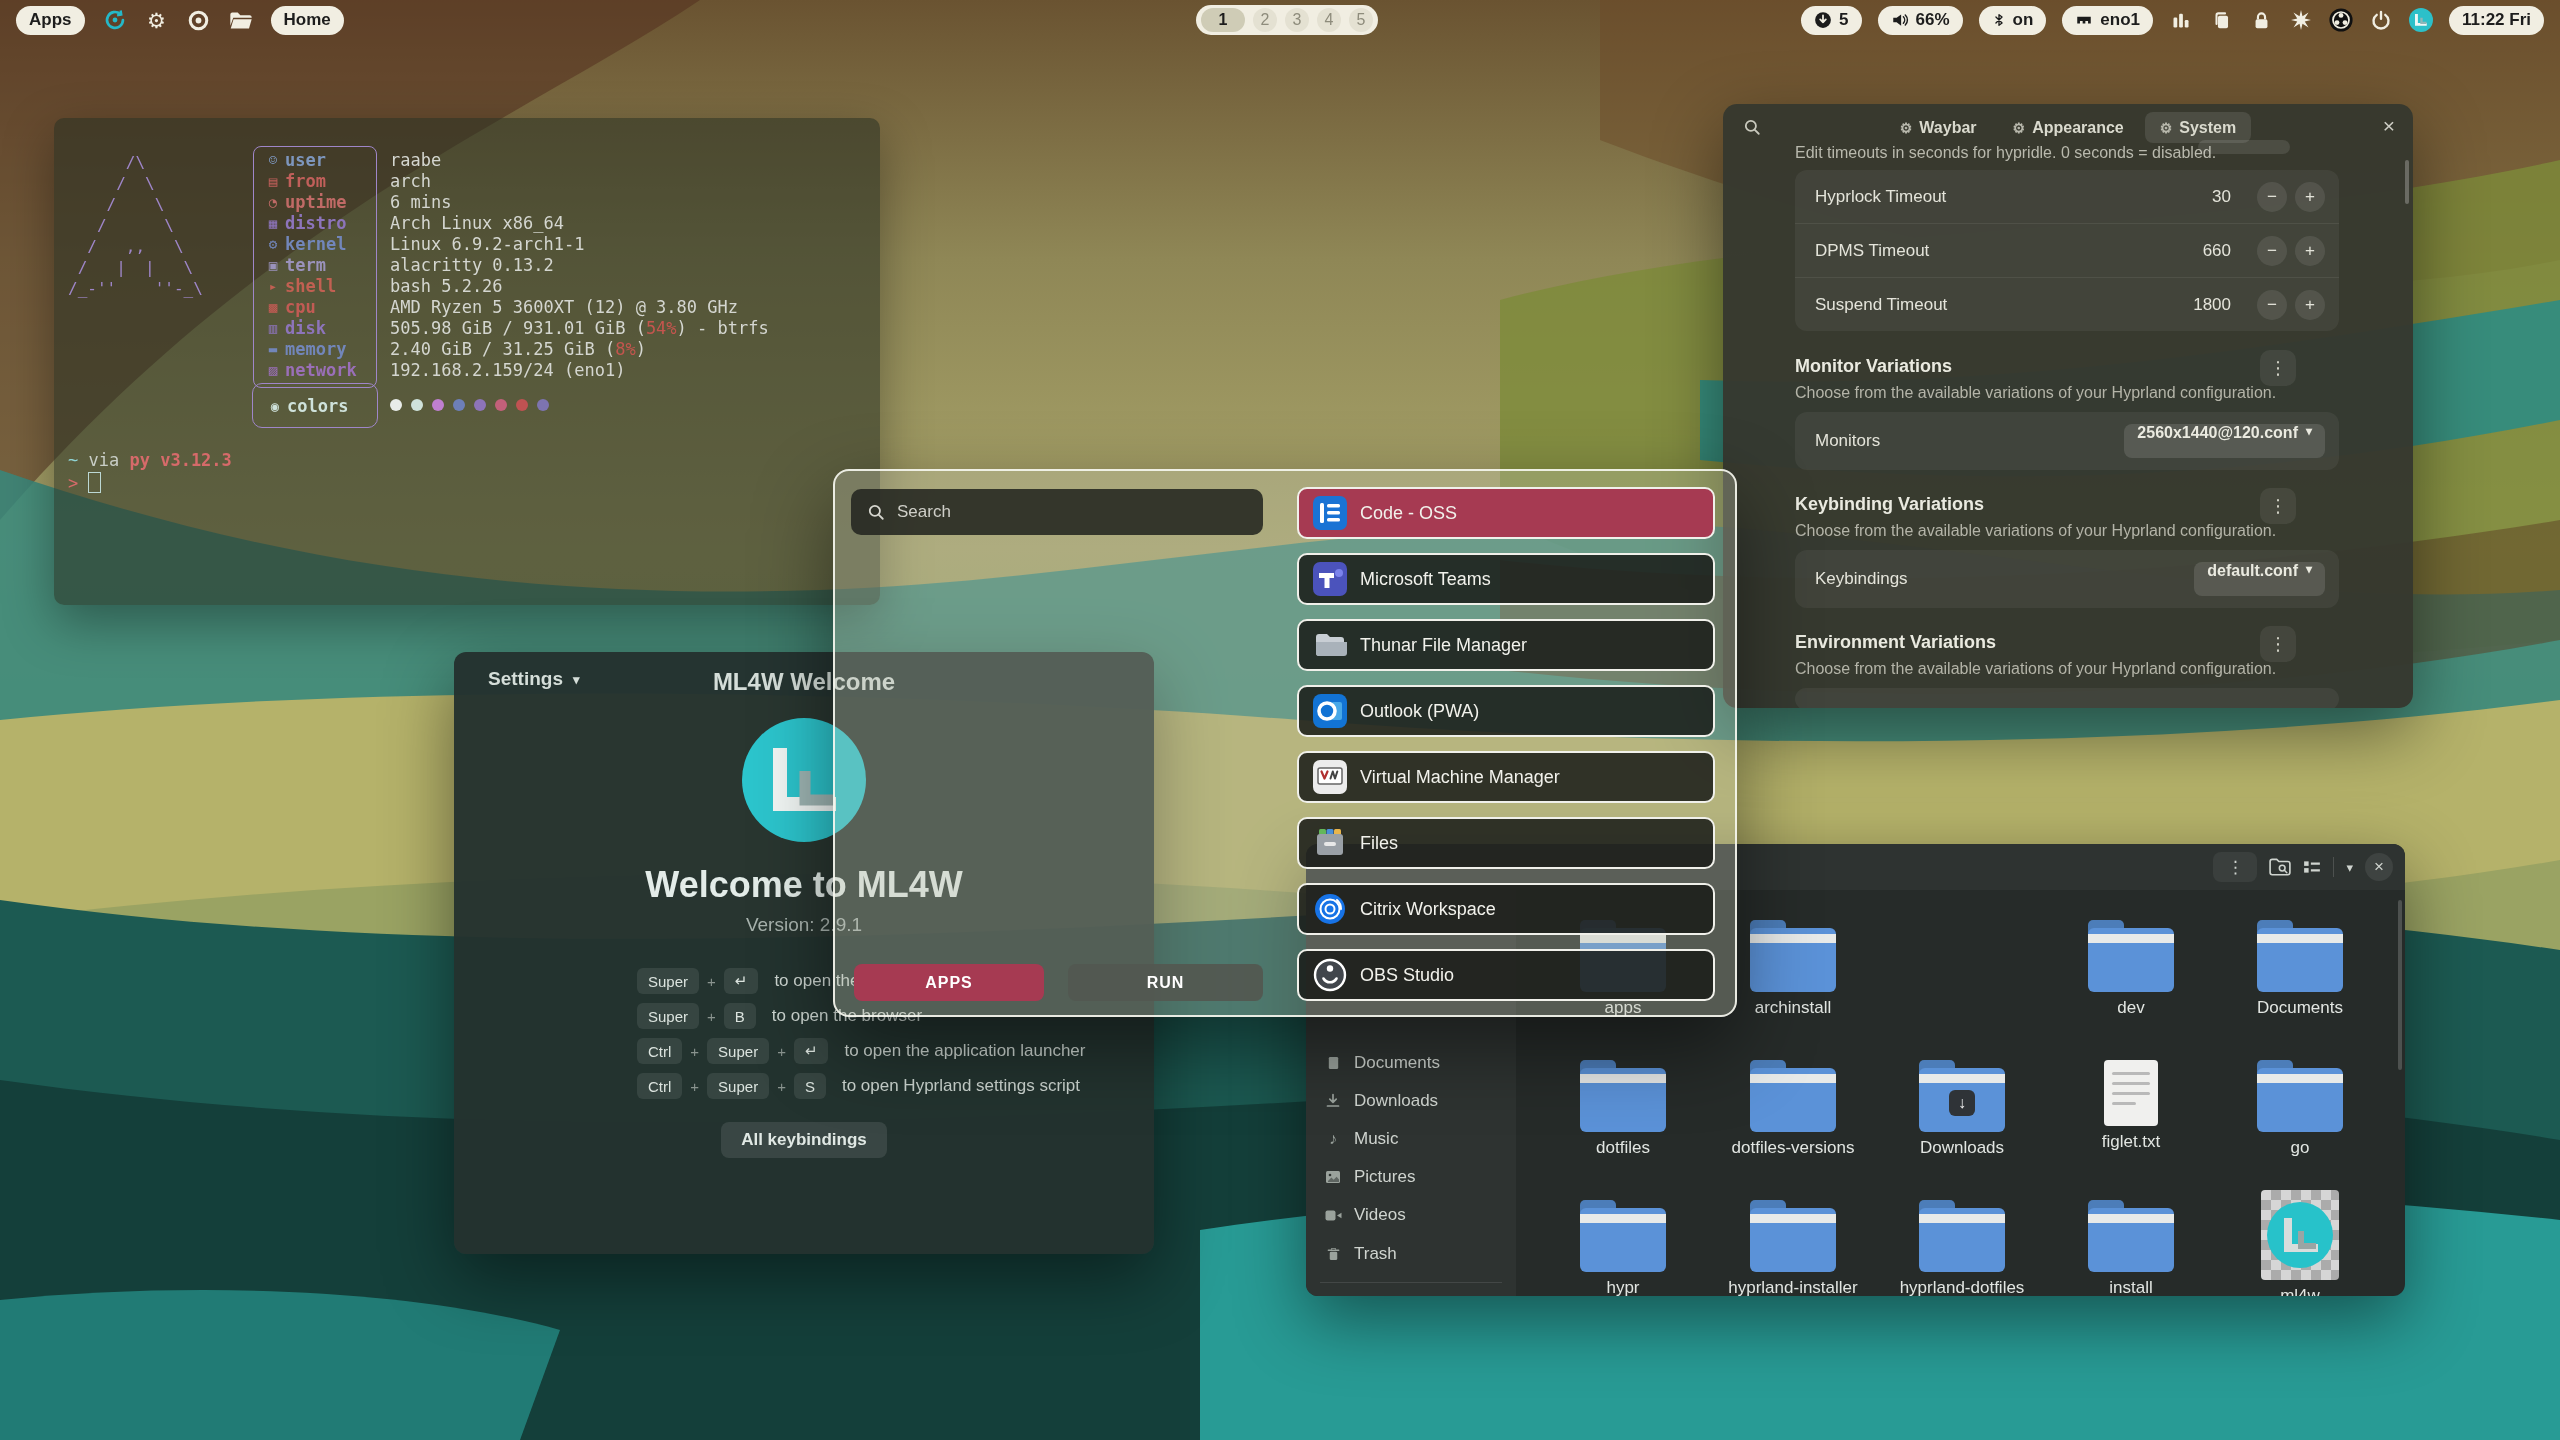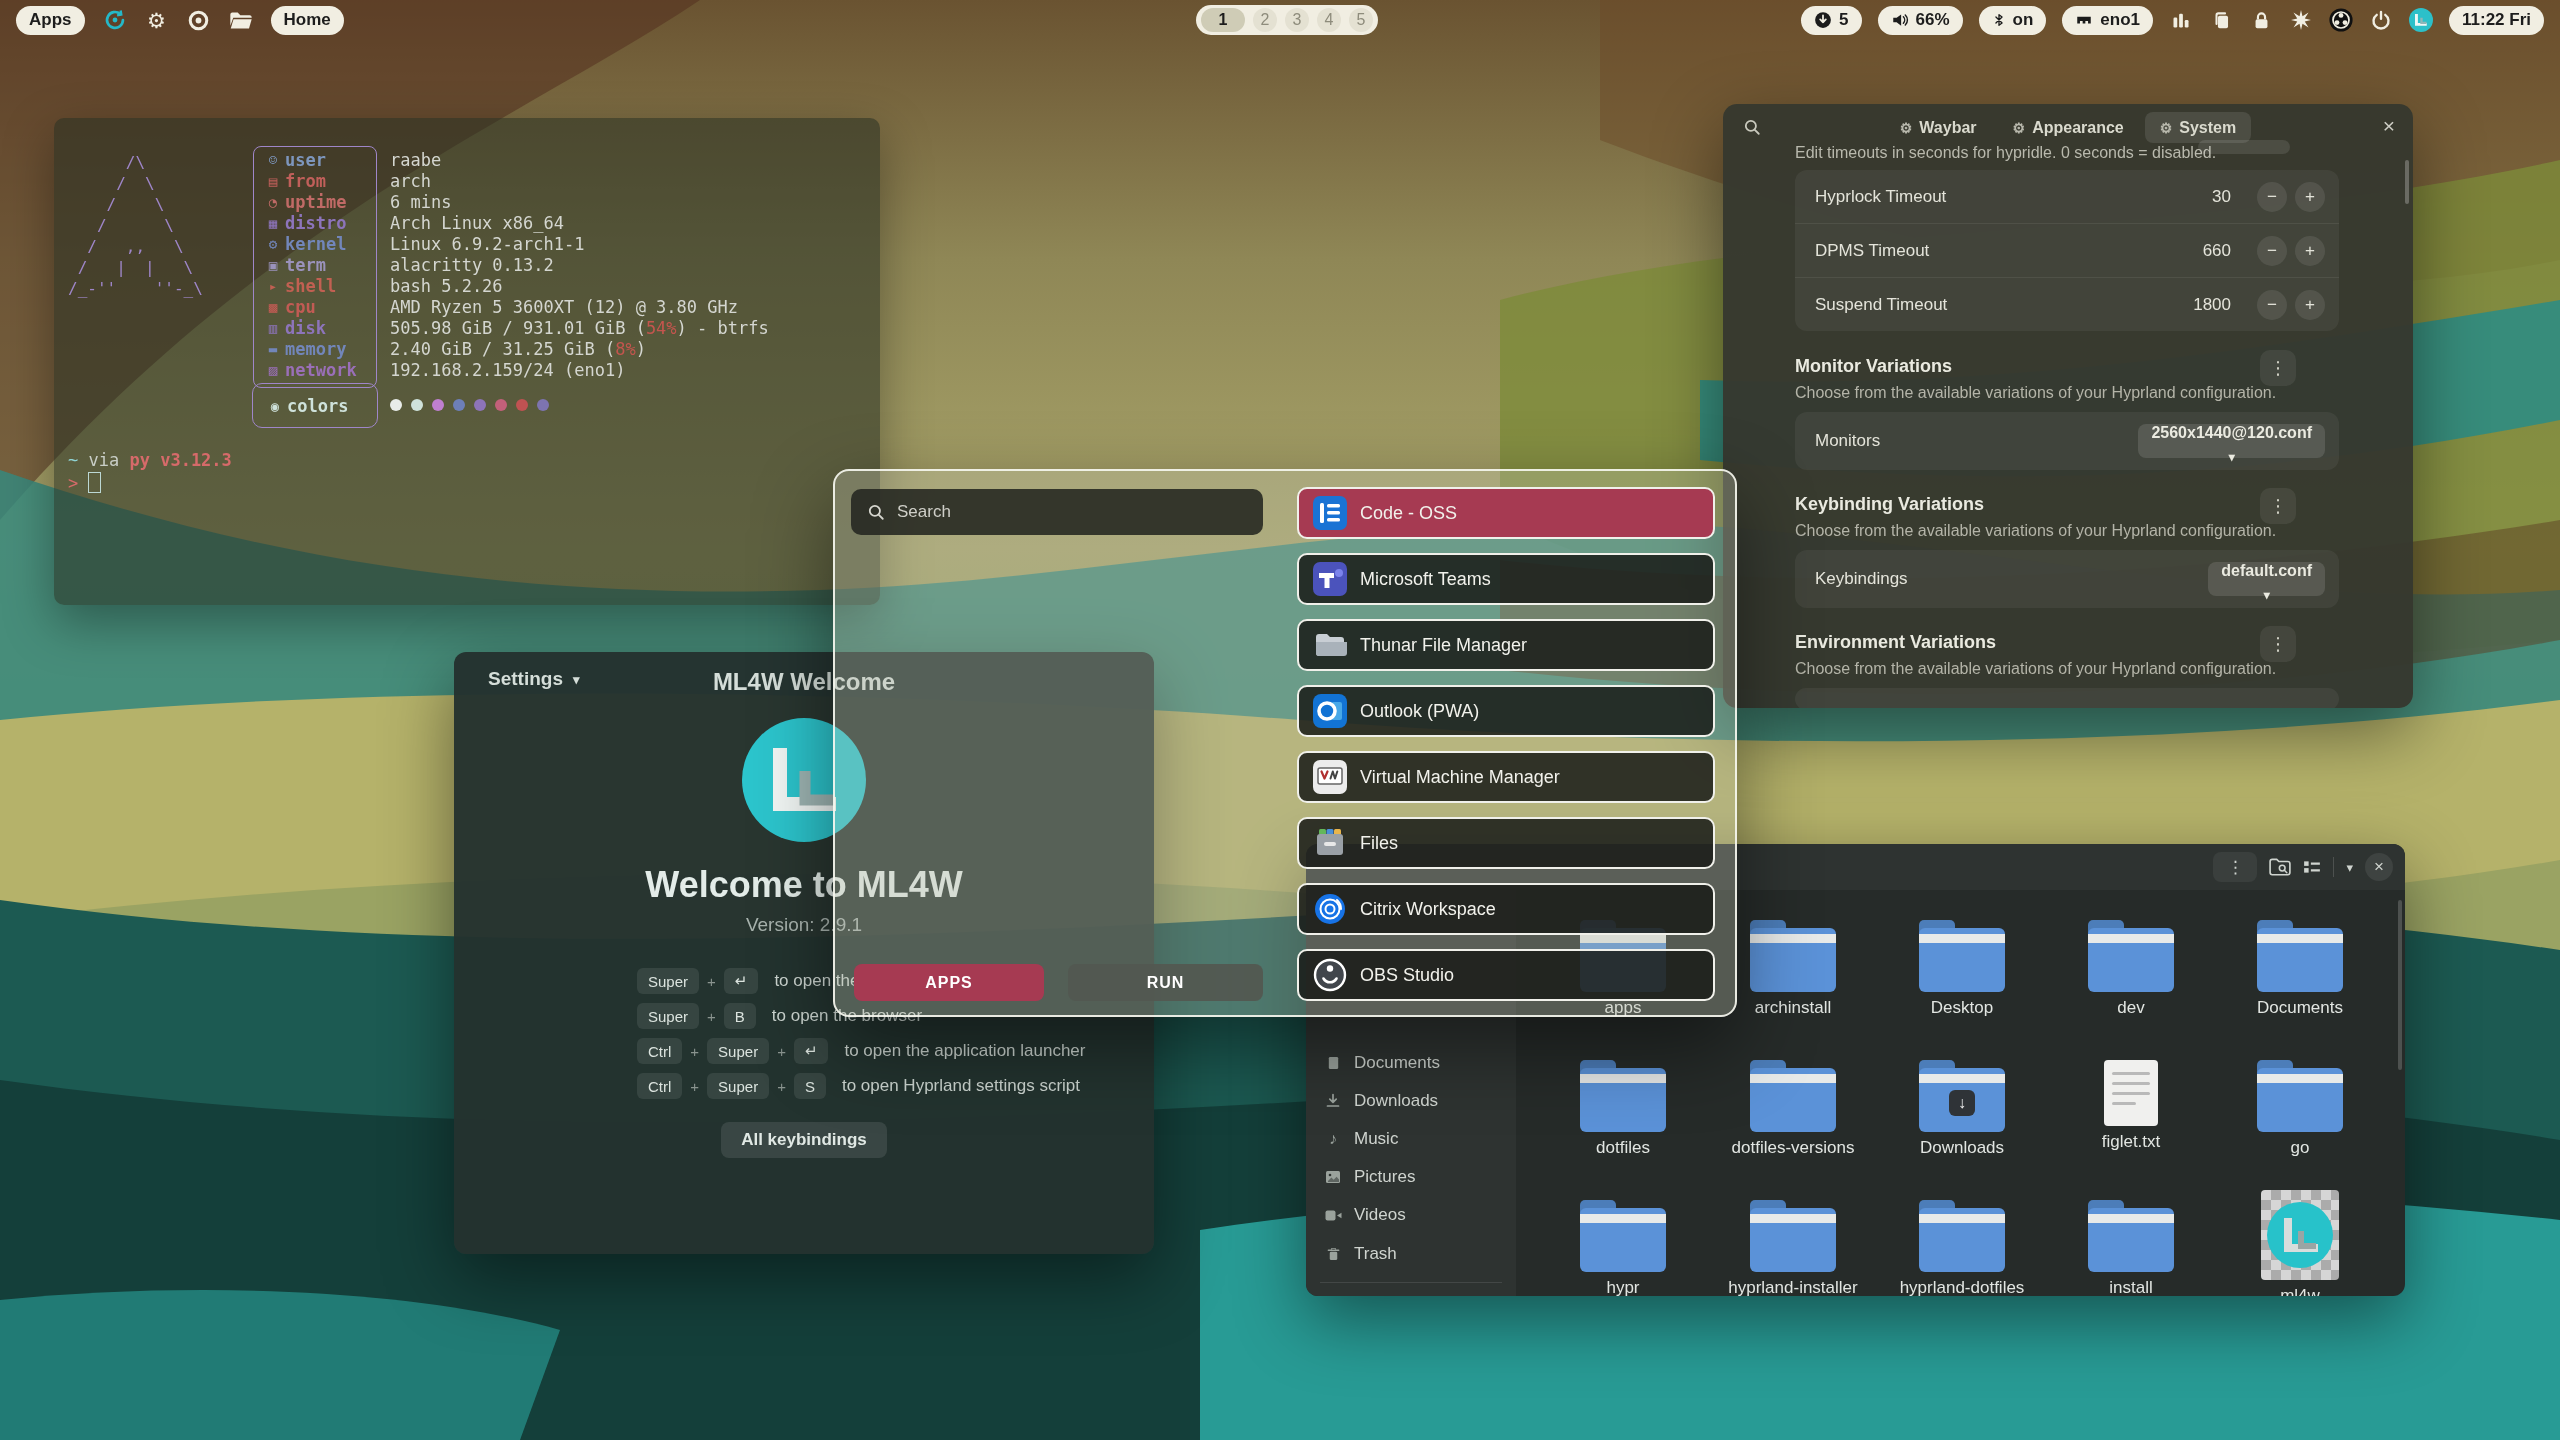--- a/index.html
+++ b/index.html
@@ -76,21 +76,21 @@
   .s-tlab{flex:1;font-size:17px;}
   .s-tval{font-size:17px;margin-right:18px;}
   .s-cbtn{width:30px;height:30px;border-radius:15px;background:rgba(255,255,255,0.09);margin-left:8px;
     display:flex;align-items:center;justify-content:center;font-size:17px;color:#e4e4da;}
   .s-sec{position:absolute;left:72px;font-size:18px;font-weight:bold;color:#eaeae0;}
   .s-desc{position:absolute;left:72px;font-size:16px;color:#b4b4a8;}
   .s-kebab{position:absolute;left:537px;width:36px;height:36px;border-radius:10px;background:rgba(255,255,255,0.07);
     display:flex;align-items:center;justify-content:center;font-size:18px;color:#d8d8cc;}
   .s-vrow{height:58px;display:flex;align-items:center;padding:0 14px 0 20px;}
   .s-chip{height:34px;padding:0 13px;border-radius:8px;background:rgba(255,255,255,0.12);
-    display:flex;align-items:center;gap:8px;font-size:16px;font-weight:bold;color:#eaeae0;flex-direction:column;}
+    display:flex;gap:8px;font-size:16px;font-weight:bold;color:#eaeae0;}
   .s-scroll{position:absolute;right:4px;top:56px;width:4px;height:44px;border-radius:2px;background:rgba(255,255,255,0.25);}
 
   
   .files{position:absolute;left:1306px;top:844px;width:1099px;height:452px;border-radius:12px;
     background:#262b29;box-shadow:0 24px 70px rgba(0,0,0,0.45);overflow:hidden;color:#e2e6e2;}
   .f-head{position:absolute;left:0;top:0;right:0;height:46px;background:#2e3331;}
   .f-tools{position:absolute;right:12px;top:8px;display:flex;align-items:center;gap:12px;}
   .f-chip{width:44px;height:30px;border-radius:8px;background:rgba(255,255,255,0.06);
     display:flex;align-items:center;justify-content:center;font-size:17px;color:#cfd4cf;}
   .f-tico{color:#cfd4cf;display:flex;align-items:center;}
@@ -621,29 +621,20 @@
   </div>
   <div class="f-item" style="left:407px;top:76px;">
     <div class="gfolder">
           <span class="tab"></span>
           <span class="body">
             <span class="band"></span>
           </span>
         </div>
     <div class="f-label">archinstall</div>
   </div>
-  <div class="f-item" style="left:576px;top:76px;">
-    <div class="gfolder">
-          <span class="tab"></span>
-          <span class="body">
-            <span class="band"></span>
-          </span>
-        </div>
-    <div class="f-label">Desktop</div>
-  </div>
   <div class="f-item" style="left:745px;top:76px;">
     <div class="gfolder">
           <span class="tab"></span>
           <span class="body">
             <span class="band"></span>
           </span>
         </div>
     <div class="f-label">dev</div>
   </div>
   <div class="f-item" style="left:914px;top:76px;">

